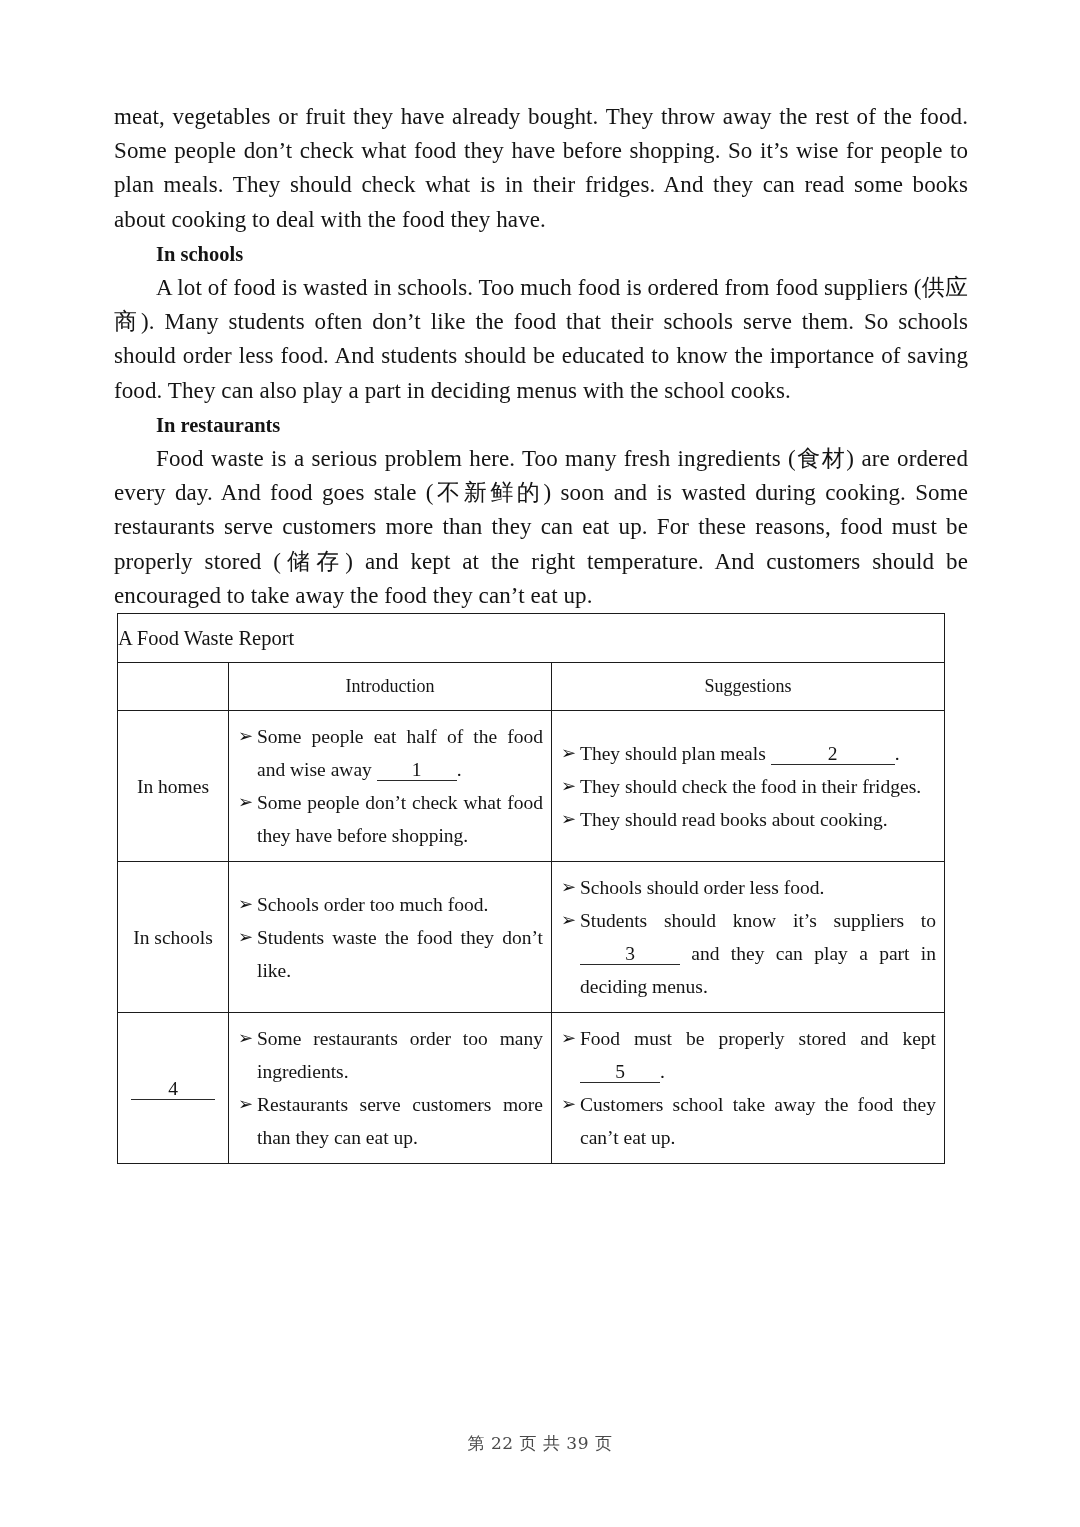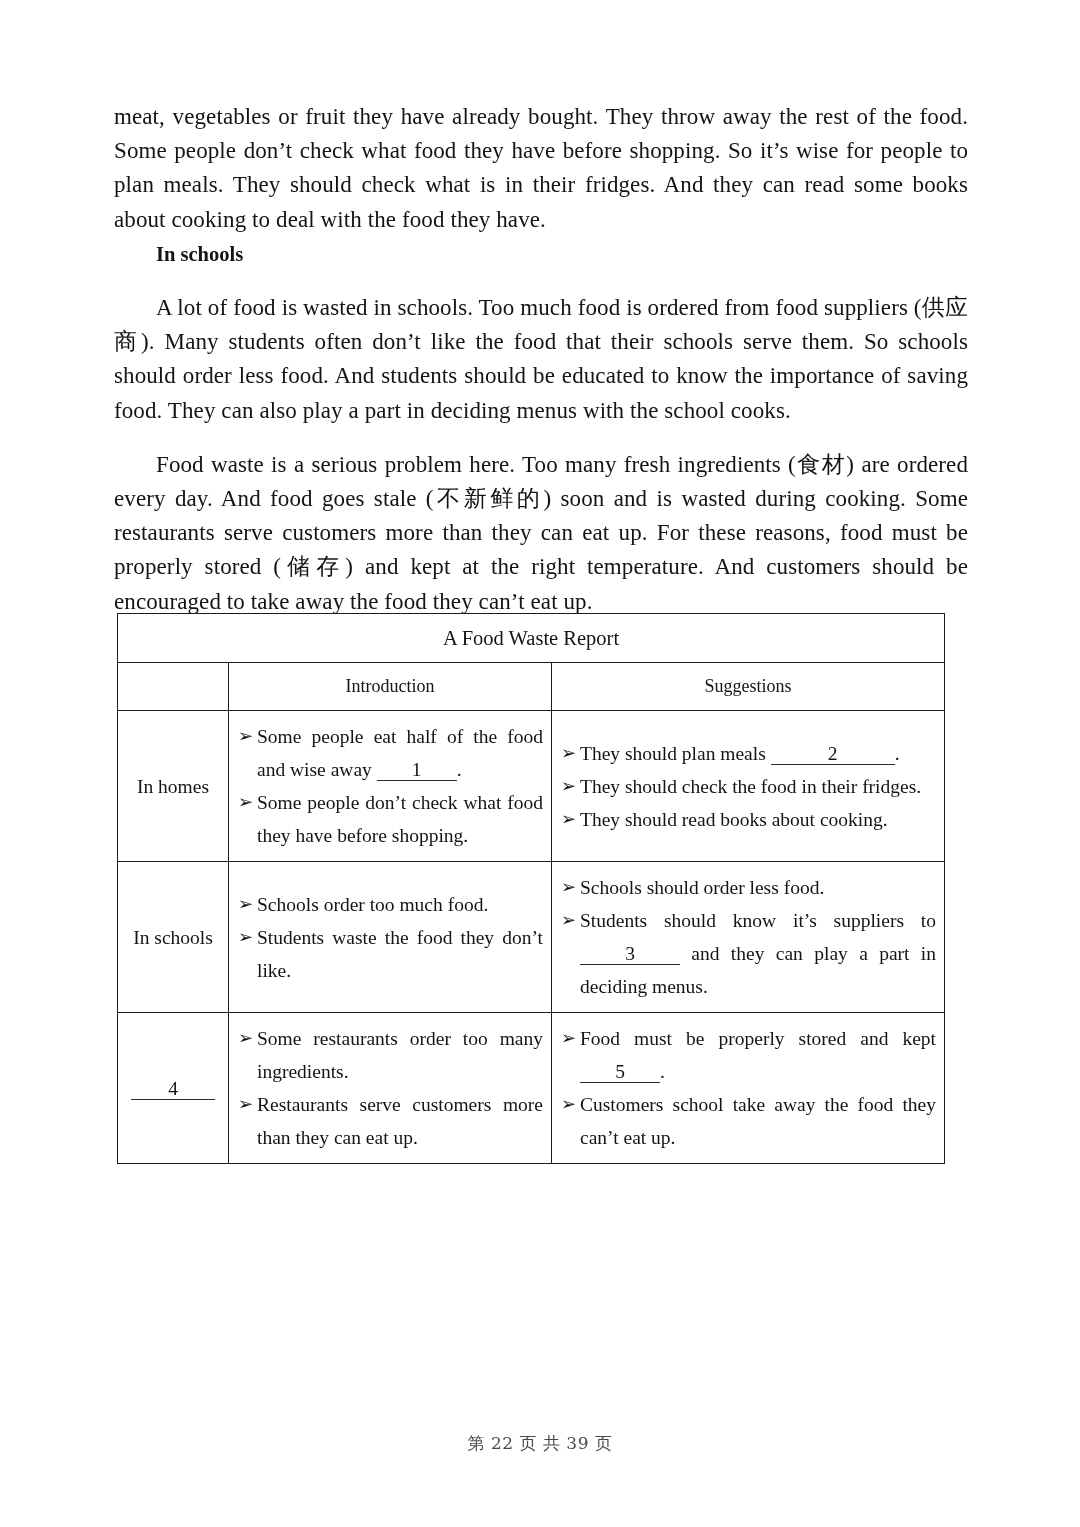--- a/index.html
+++ b/index.html
@@ -31,21 +31,21 @@
   }
 
   p.para {
     margin: 0;
     font-size: 23px;
     line-height: 34.2px;
     text-align: justify;
     text-justify: inter-word;
     letter-spacing: 0.1px;
   }
-  p.para.indent { text-indent: 42px; margin-top: 20px; }
+  p.para.indent { text-indent: 42px; }
 
   .subhead {
     margin: 0;
     font-size: 20.5px;
     line-height: 34.2px;
     font-weight: bold;
     padding-left: 42px;
   }
 
   
@@ -58,21 +58,21 @@
     table-layout: fixed;
     font-size: 19.5px;
     line-height: 33px;
   }
   .report-table td {
     border: 1.4px solid #1b1b1b;
     padding: 0;
     vertical-align: middle;
   }
   .title-cell {
-    text-align: center;
+    text-align: left;
     height: 48px;
     font-size: 20.5px;
   }
   .col-head {
     text-align: center;
     height: 47px;
     font-size: 18px;
   }
   .cat-cell {
     text-align: center;
@@ -144,20 +144,21 @@
 <div class="page">
 
   <div class="content">
 
     <p class="para">meat, vegetables or fruit they have already bought. They throw away the rest of the food. Some people don’t check what food they have before shopping. So it’s wise for people to plan meals. They should check what is in their fridges. And they can read some books about cooking to deal with the food they have.</p>
 
     <p class="subhead">In schools</p>
 
     <p class="para indent">A lot of food is wasted in schools. Too much food is ordered from food suppliers (供应商). Many students often don’t like the food that their schools serve them. So schools should order less food. And students should be educated to know the importance of saving food. They can also play a part in deciding menus with the school cooks.</p>
 
+    <p class="subhead">In restaurants</p>
 
     <p class="para indent">Food waste is a serious problem here. Too many fresh ingredients (食材) are ordered every day. And food goes stale (不新鲜的) soon and is wasted during cooking. Some restaurants serve customers more than they can eat up. For these reasons, food must be properly stored (储存) and kept at the right temperature. And customers should be encouraged to take away the food they can’t eat up.</p>
 
   </div>
 
   <table class="report-table">
     <colgroup>
       <col class="cat-col" style="width:111px">
       <col style="width:323px">
       <col style="width:393px">

